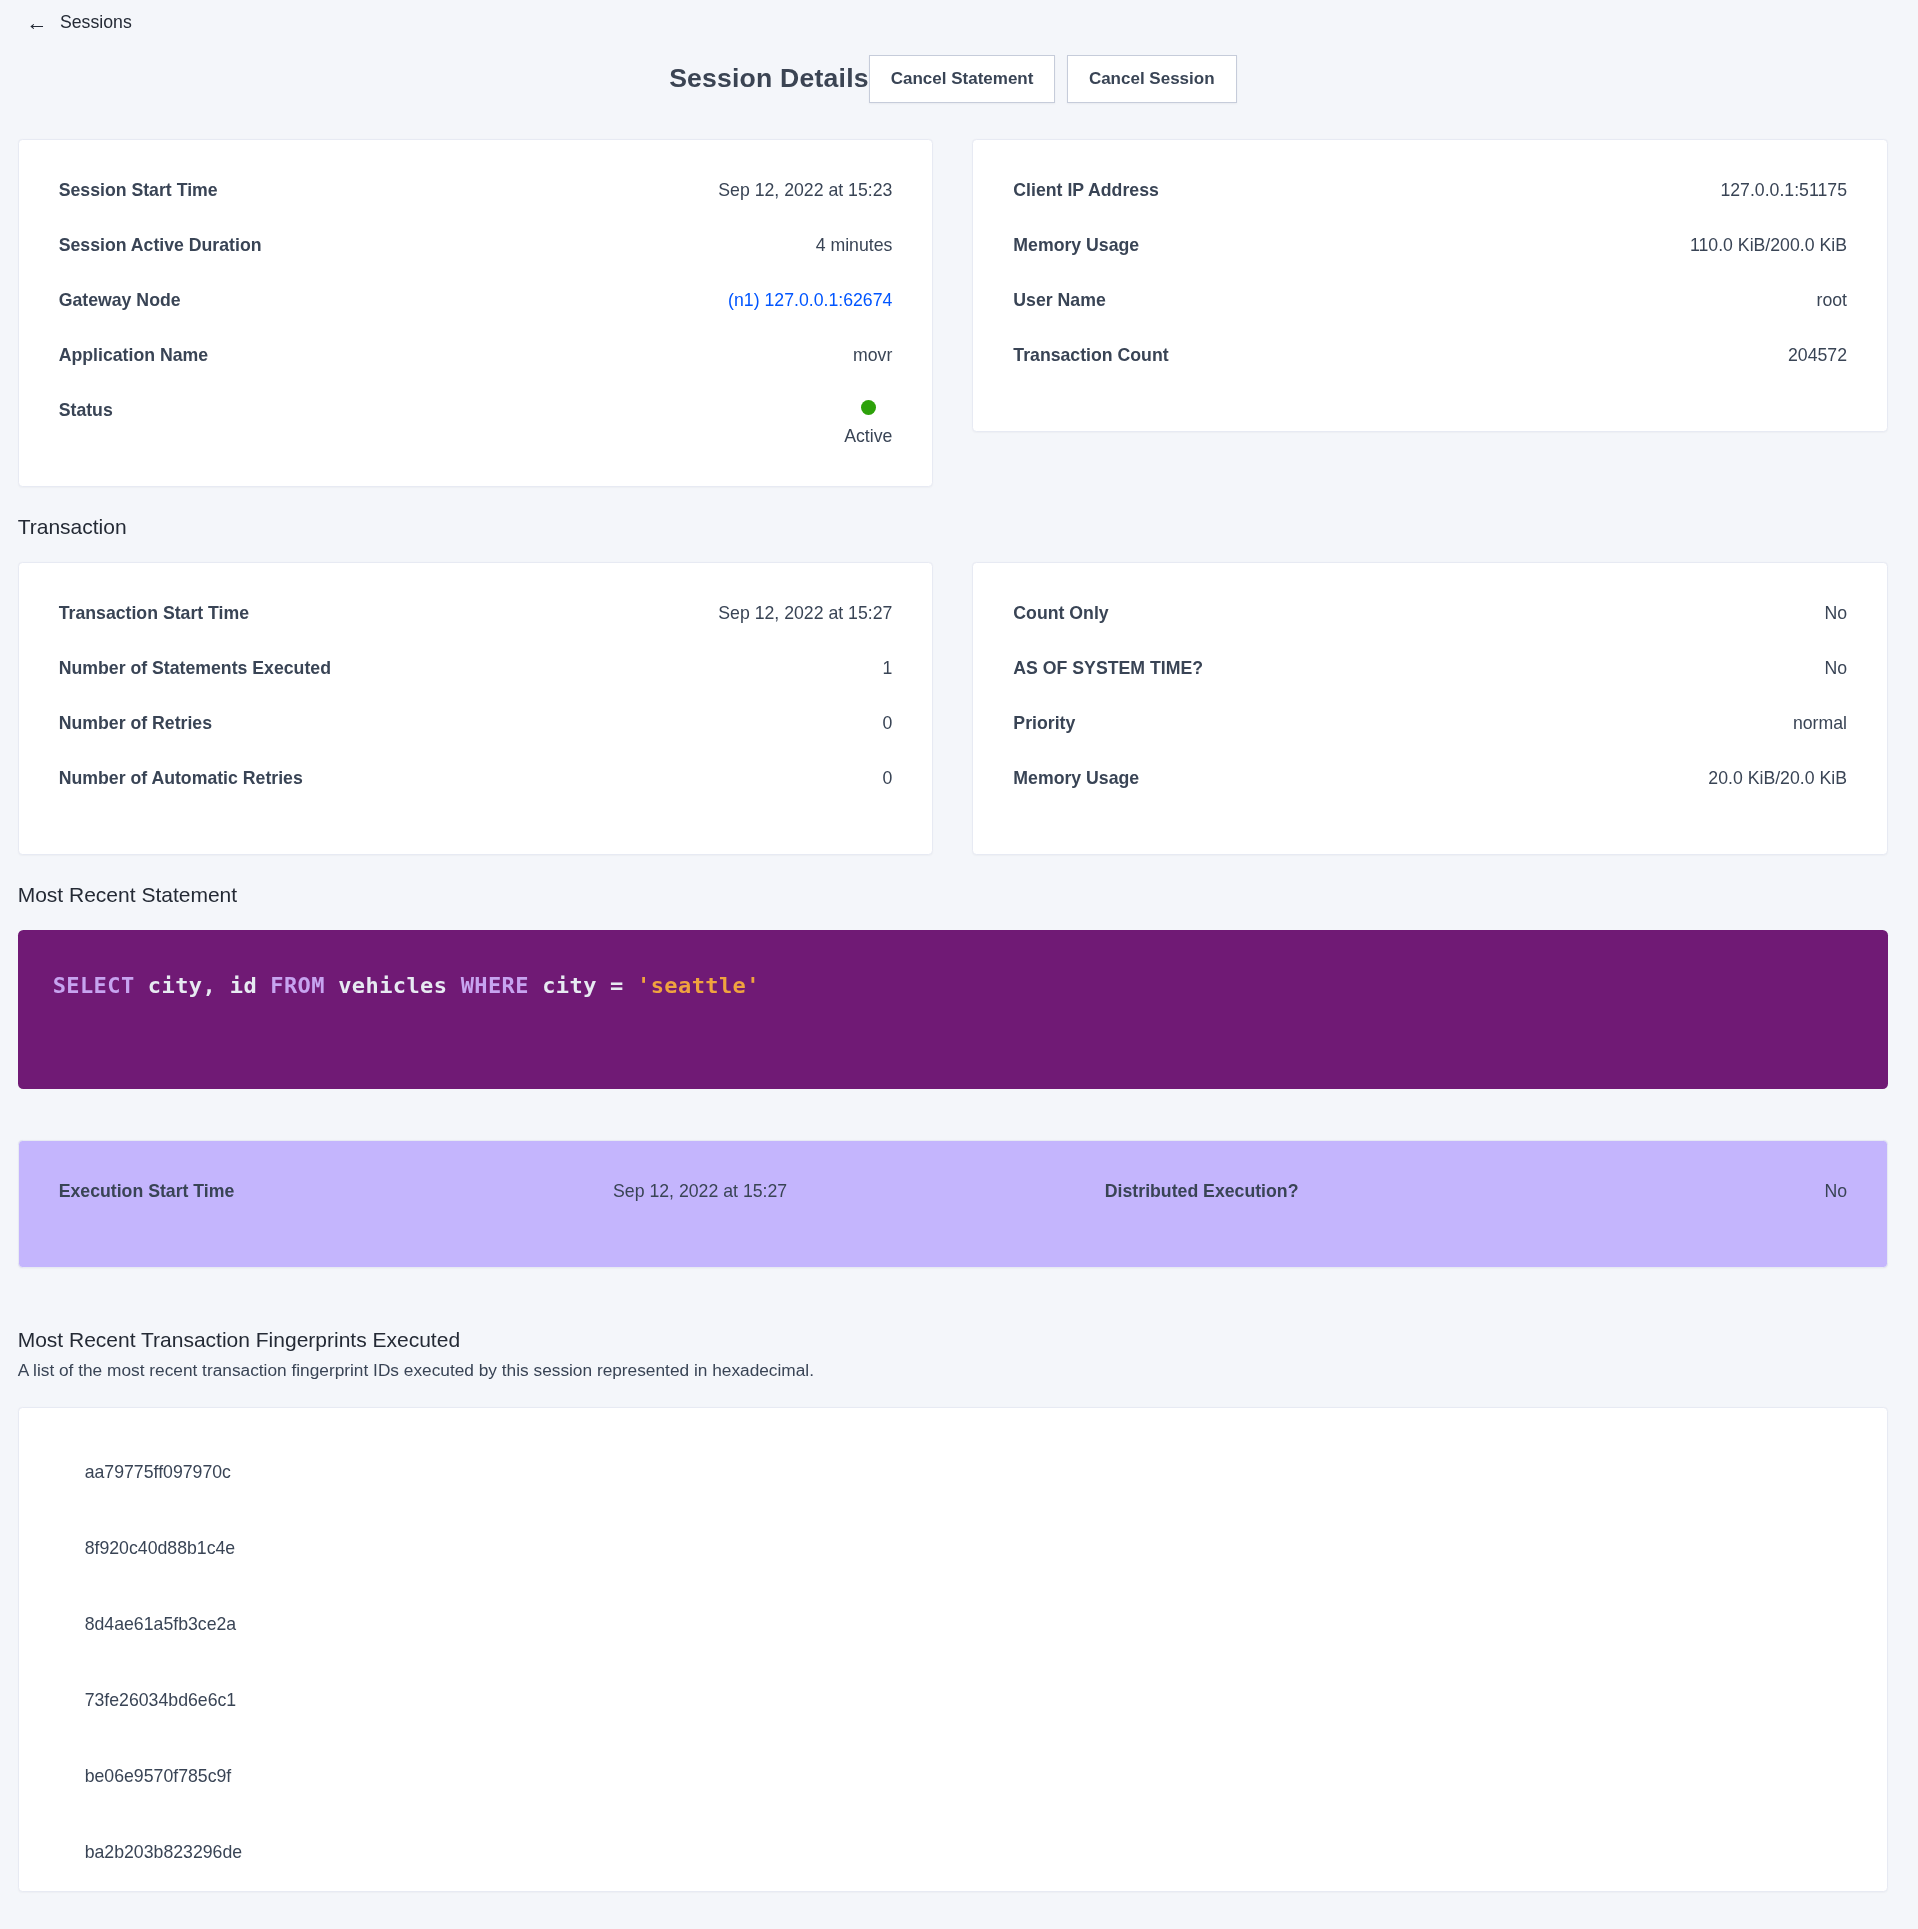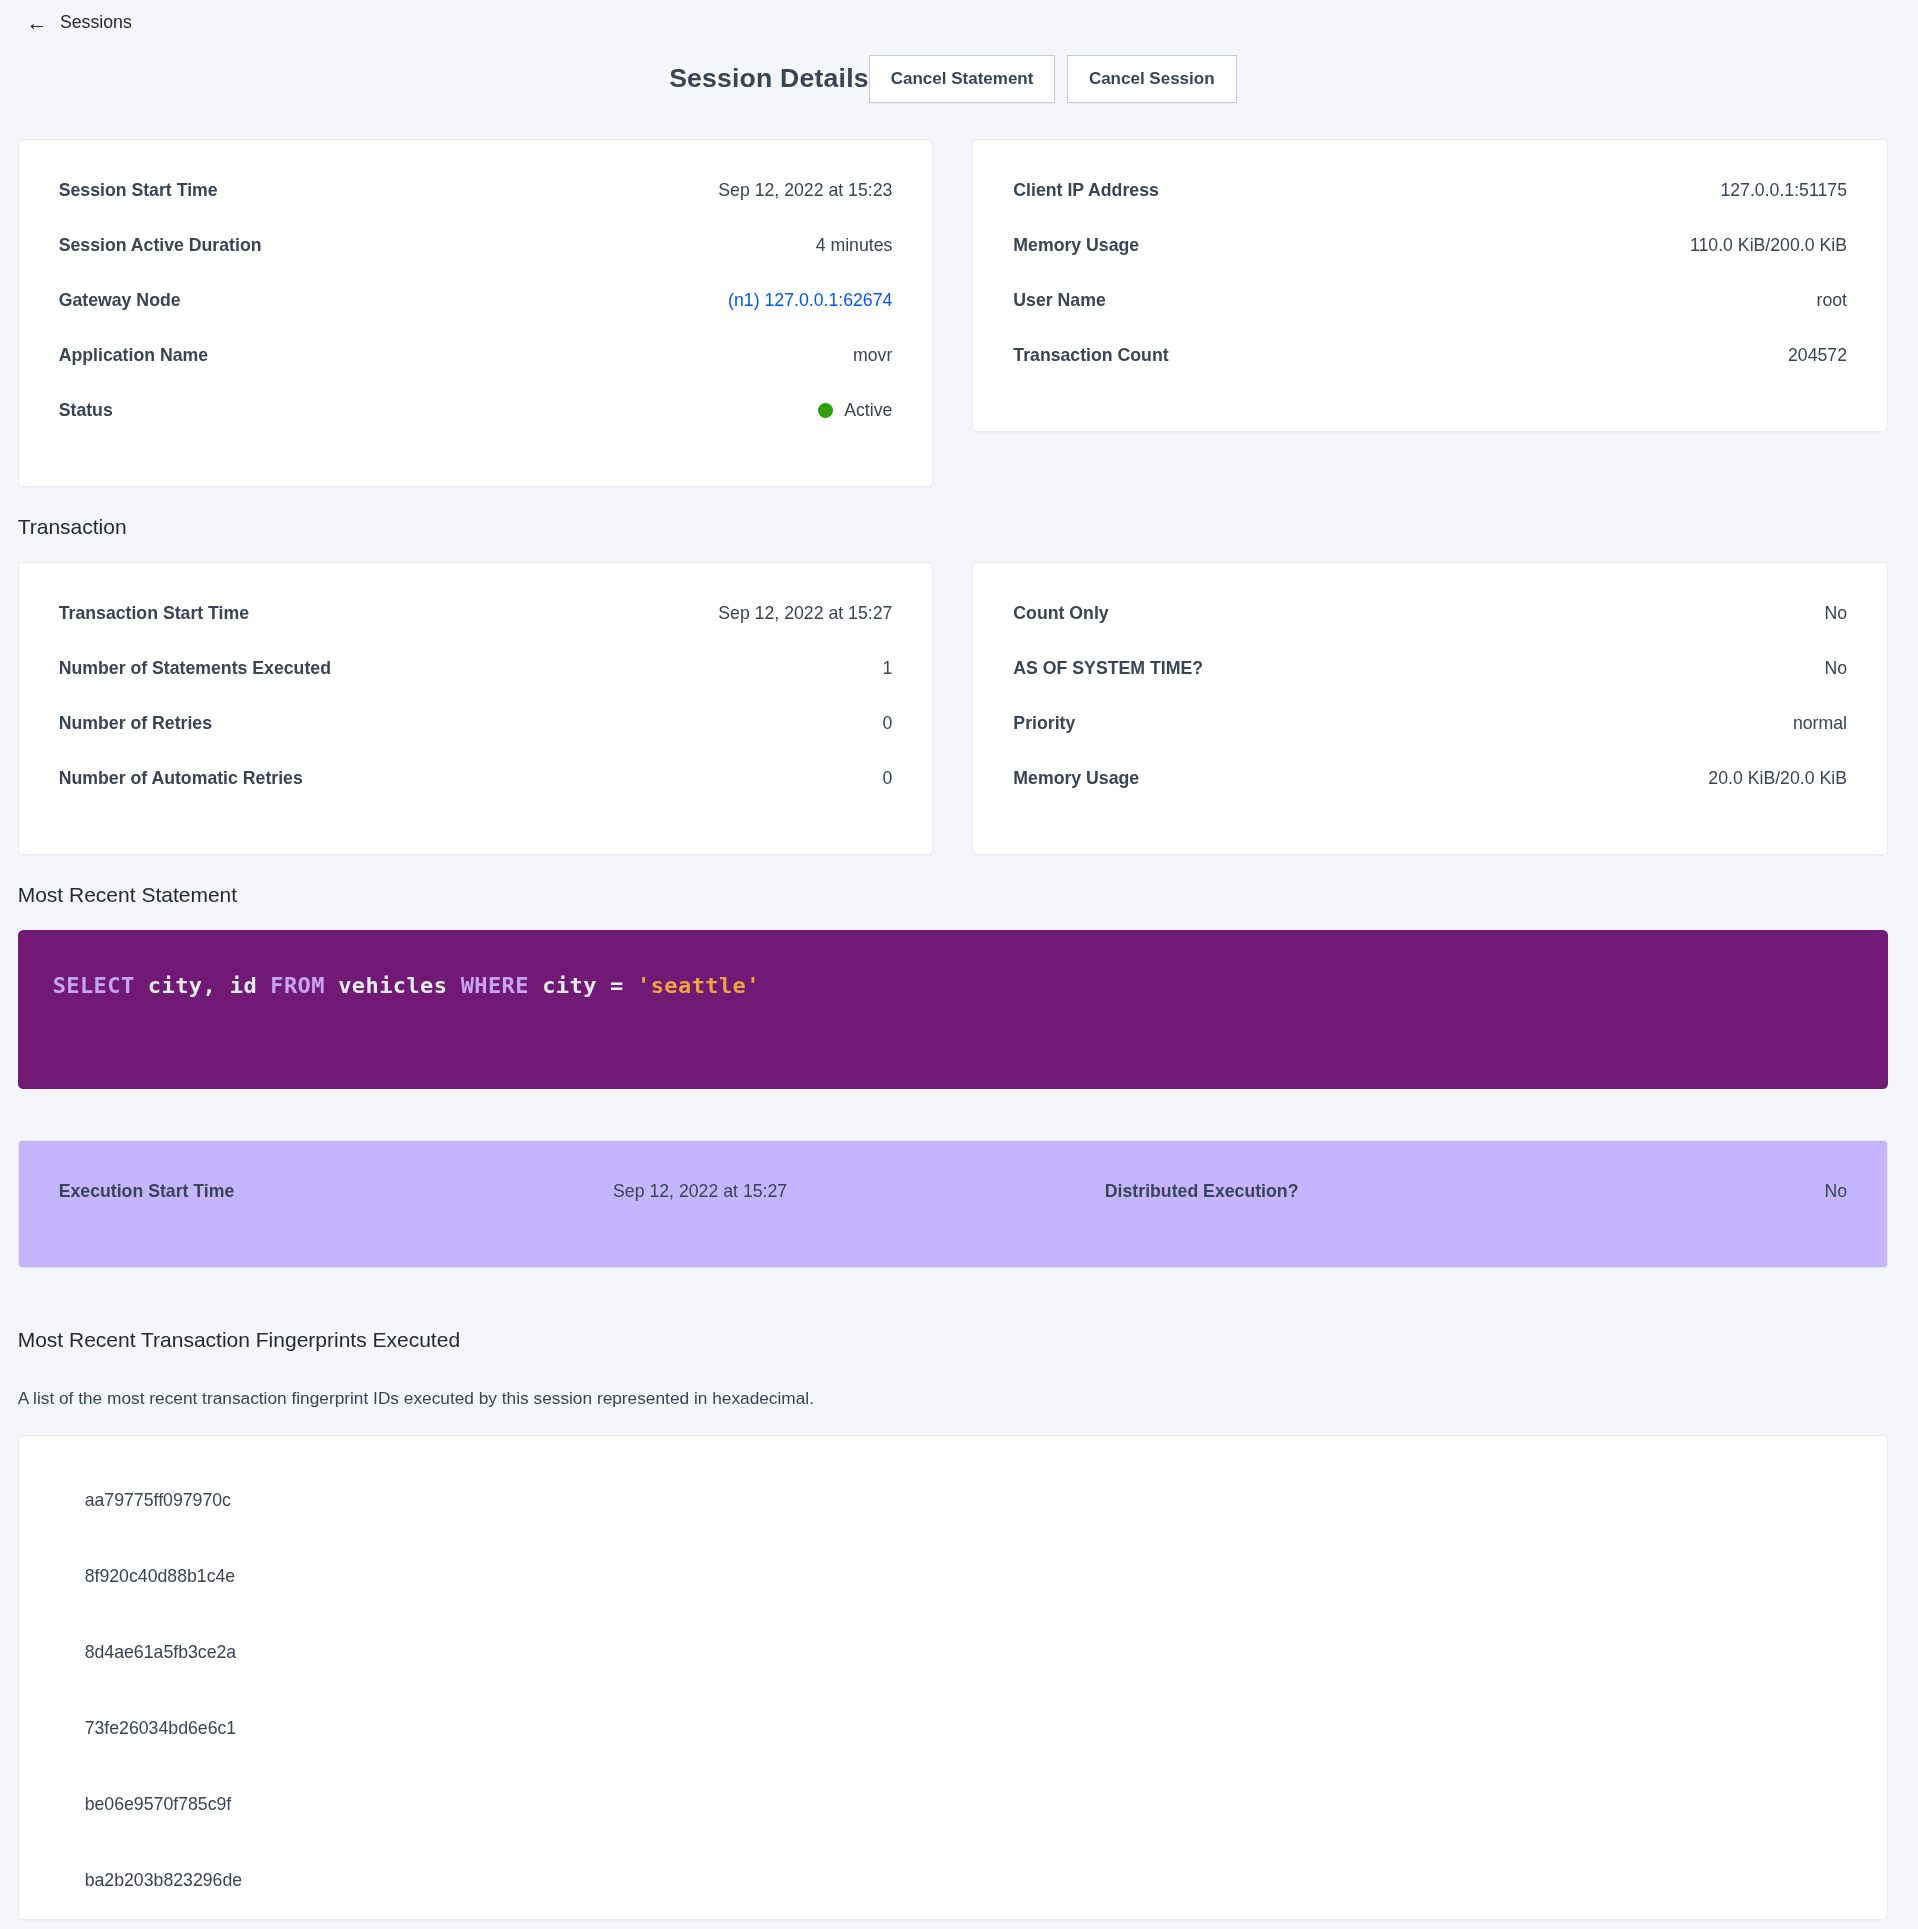--- a/index.html
+++ b/index.html
@@ -49,32 +49,32 @@
     background:#ffffff;
     border:0.9px solid #e7eaf3;
     border-radius:4.4px;
     box-shadow:0 0.9px 1.8px rgba(16,24,40,0.03);
     padding:40px 40px 31px 40px;
   }
   .kv-row { display:flex; justify-content:space-between; align-items:flex-start; height:55px; }
   .kv-label { font-size:17.7px; font-weight:700; color:#394455; }
   .kv-value { font-size:17.7px; font-weight:400; color:#394455; text-align:right; }
   .kv-value.link { color:#0055ff; cursor:pointer; }
-  .status-wrap { display:flex; align-items:center; gap:11.5px; }
+  .status-wrap { display:flex; align-items:center; gap:11.5px;flex-direction:column; }
   .status-dot { width:15px; height:15px; border-radius:50%; background:#2da10a; display:inline-block; }
 
   
   .section-heading {
     font-size:21px; font-weight:400; color:#242a35;
     margin-top:25px; margin-bottom:20.4px; line-height:30px;
   }
   .section-heading.tight { margin-top:25px; }
   .section-heading.fp { margin-top:57px; margin-bottom:0; }
   .section-sub {
-    font-size:17.3px; color:#394455; margin-top:32px; margin-bottom:25px; line-height:23px;
+    font-size:17.3px; color:#394455; margin-top:4px; margin-bottom:25px; line-height:23px;
   }
 
   
   .code-block {
     background:#701a75;
     border-radius:5.3px;
     height:159px;
     padding:43px 35px;
     font-family:"DejaVu Sans Mono", monospace;
     font-size:22px; font-weight:700;

